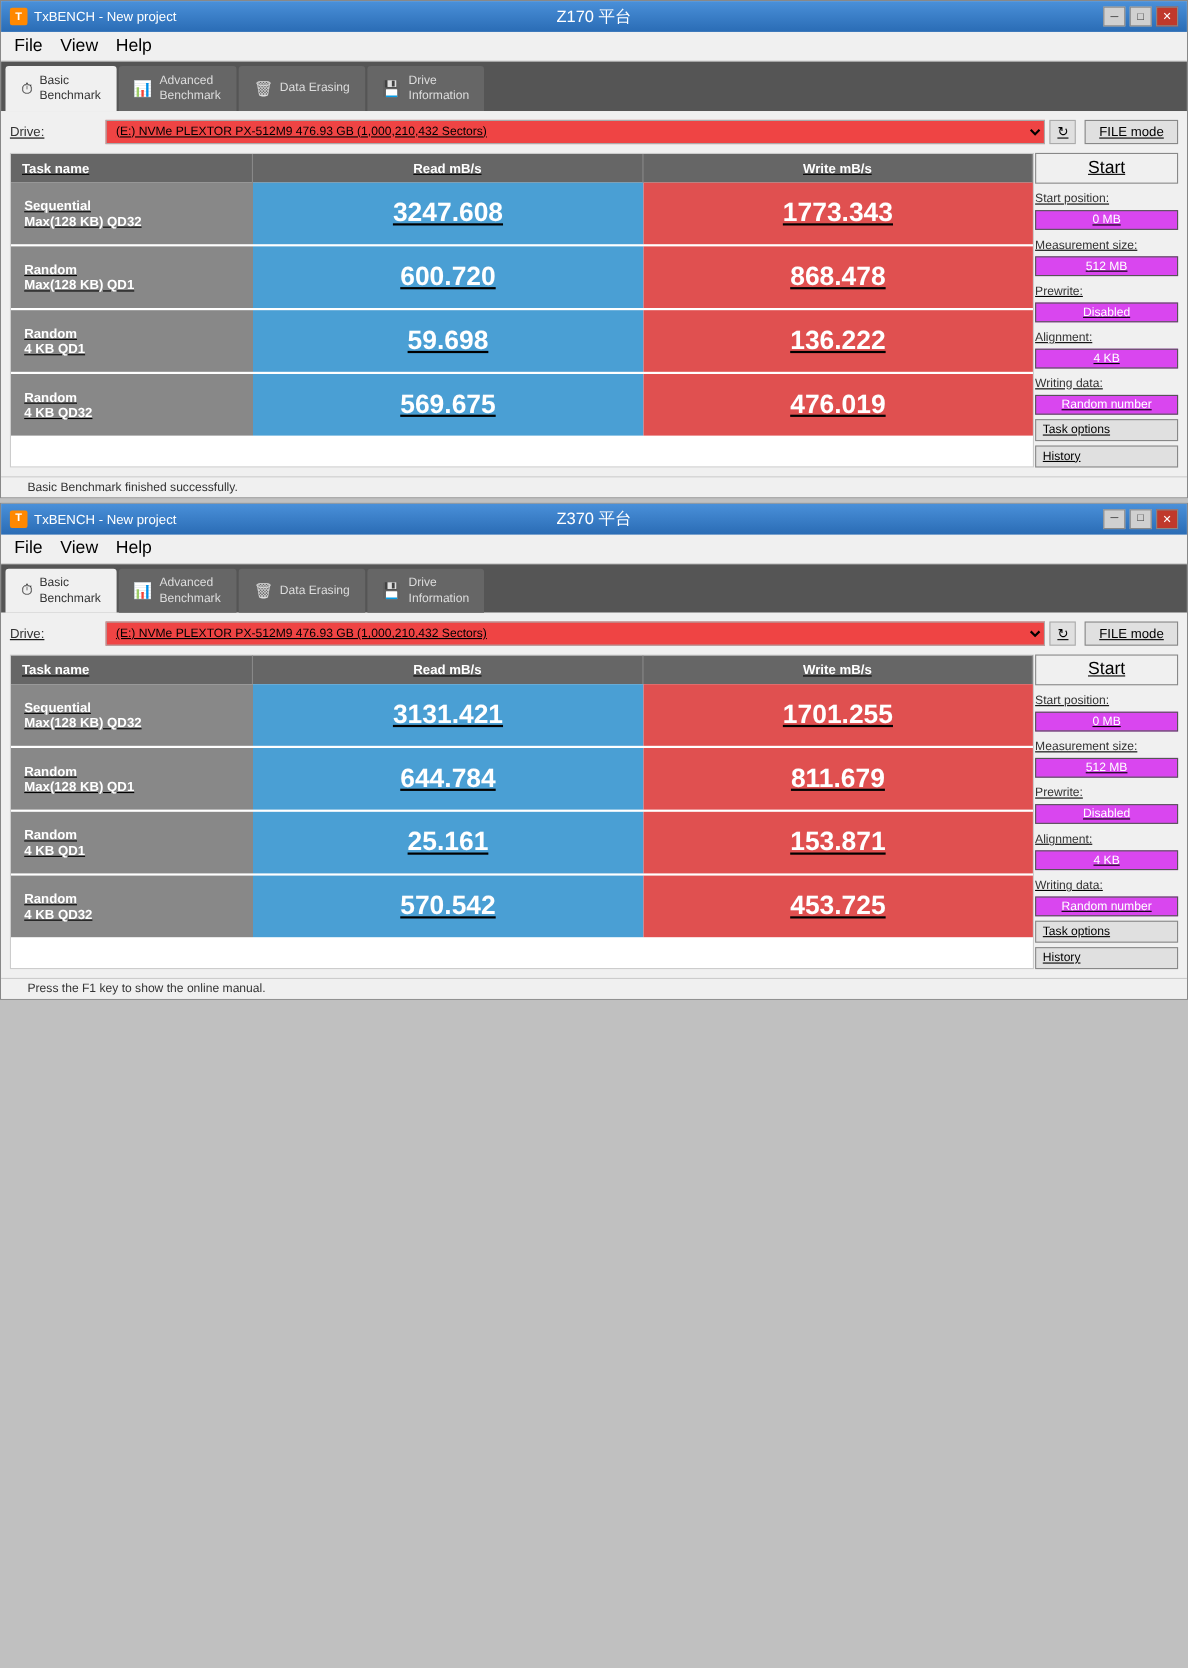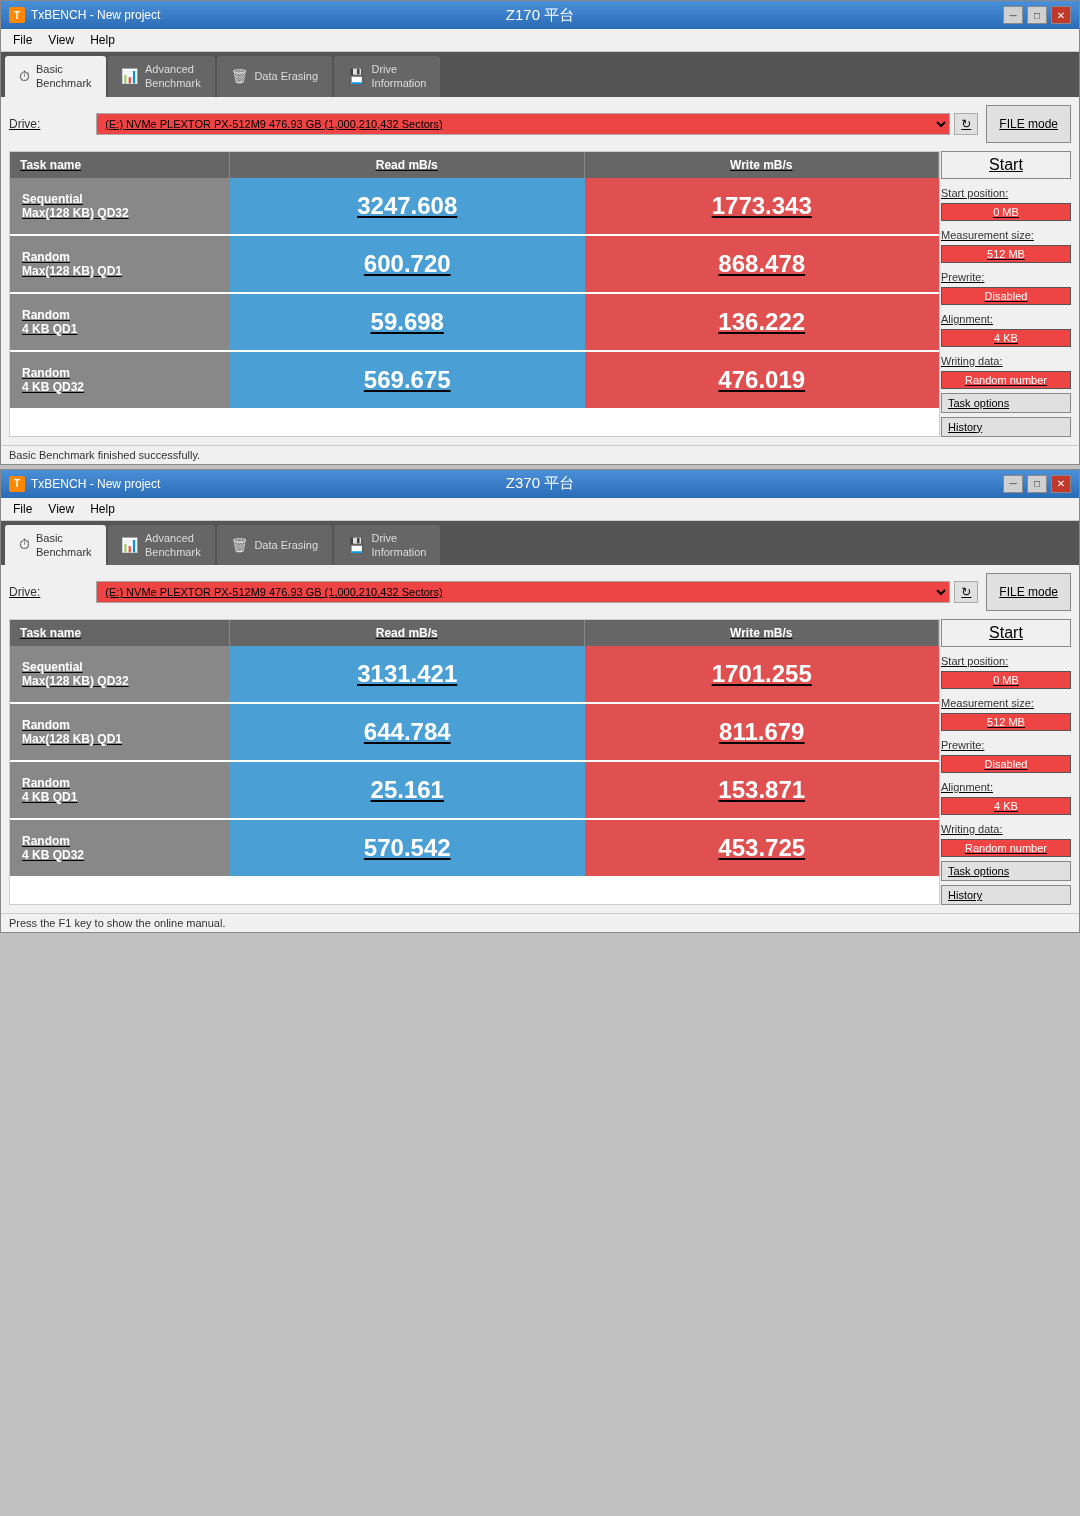--- a/index.html
+++ b/index.html
@@ -64,21 +64,21 @@
       background: #f0f0f0;
       border-bottom: 1px solid #ccc;
       padding: 2px 4px;
       display: flex;
       gap: 0;
     }
 
     .menu-item {
       padding: 2px 8px;
       cursor: pointer;
-      font-size: 12px;
+      font-size: 16px;
     }
 
     .tab-bar {
       background: #555;
       display: flex;
       padding: 4px 4px 0;
       gap: 2px;
     }
 
     .tab {
@@ -155,21 +155,21 @@
       font-size: 12px;
     }
 
     .file-mode-btn {
       background: #e0e0e0;
       border: 1px solid #888;
       padding: 3px 12px;
       cursor: pointer;
       font-size: 12px;
       white-space: nowrap;
-      height: 38px;
+      height: 22px;
     }
 
     .main-content {
       display: flex;
       gap: 1px;
     }
 
     .benchmark-table {
       flex: 1;
       background: white;
@@ -245,41 +245,41 @@
       text-align: center;
     }
 
     .panel-label {
       font-size: 11px;
       color: #333;
       margin-top: 4px;
     }
 
     .panel-value-box {
-      background: #ef4444;
+      background: #d946ef;
       color: white;
       font-size: 11px;
       padding: 2px 6px;
       text-align: center;
       border: 1px solid #555;
     }
 
     .panel-btn {
       background: #e0e0e0;
       border: 1px solid #888;
       padding: 3px 6px;
       cursor: pointer;
       font-size: 11px;
       text-align: left;
     }
 
     .status-bar {
       background: #f0f0f0;
       border-top: 1px solid #ccc;
-      padding: 3px 8px;
+      padding: 3px 24px;
       font-size: 11px;
       color: #333;
     }
 
     .title-bar-relative {
       position: relative;
       background: linear-gradient(to bottom, #4a90d9, #2a6cb5);
       color: white;
       height: 28px;
       display: flex;

